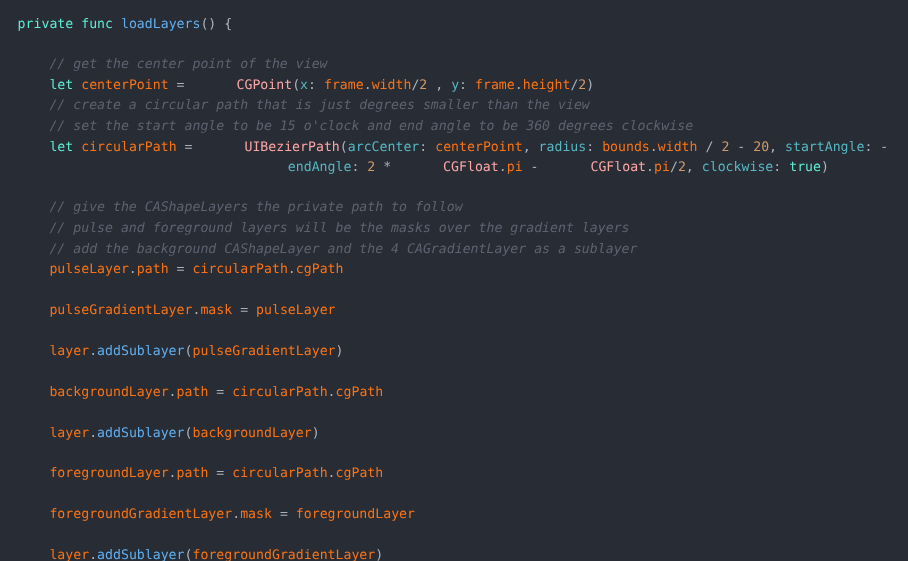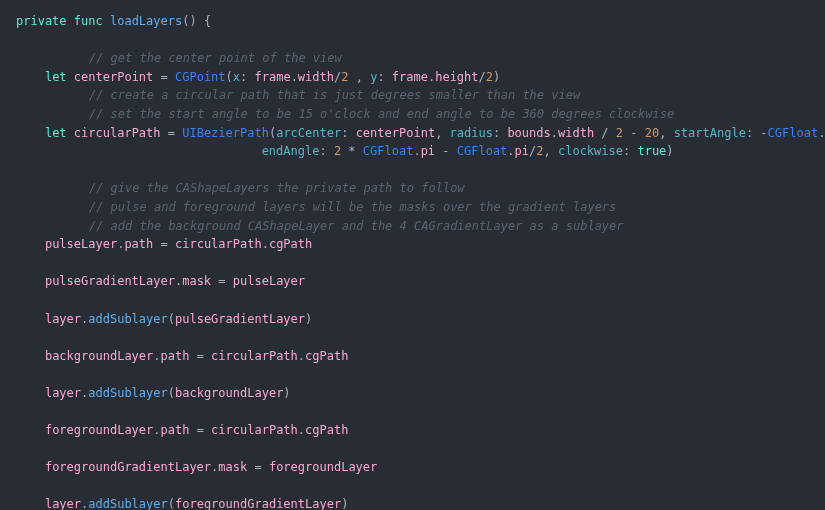--- a/index.html
+++ b/index.html
@@ -9,24 +9,24 @@
     font-family: "Menlo", "Consolas", "Monaco", monospace;
     font-size: 12px;
     line-height: 1.55;
     color: #abb2bf;
     width: 825px;
     box-sizing: border-box;
   }
   pre { margin:0; white-space: pre; font-family: inherit; }
   .kw   { color: #5eead4; }      
   .fn   { color: #61afef; text-align: center; }      
-  .id   { color: #f9a8d4; text-align: center; }      
-  .typ  { color: #3b82f6; }      
+  .id   { color: #f97316; text-align: center; }      
+  .typ  { color: #fca5a5; margin-left: 40px; }      
   .num  { color: #d19a66; }      
-  .cm   { color: #5c6370; font-style: italic; margin-left: 44px; } 
+  .cm   { color: #5c6370; font-style: italic; } 
   .pun  { color: #abb2bf; }      
   .lbl  { color: #56b6c2; }      
 </style>
 </head>
 <body>
 
 <pre><span class="kw">private</span> <span class="kw">func</span> <span class="fn">loadLayers</span><span class="pun">() {</span>
 
     <span class="cm">// get the center point of the view</span>
     <span class="kw">let</span> <span class="id">centerPoint</span><span class="pun"> = </span><span class="typ">CGPoint</span><span class="pun">(</span><span class="lbl">x</span><span class="pun">: </span><span class="id">frame</span><span class="pun">.</span><span class="id">width</span><span class="pun">/</span><span class="num">2</span><span class="pun"> , </span><span class="lbl">y</span><span class="pun">: </span><span class="id">frame</span><span class="pun">.</span><span class="id">height</span><span class="pun">/</span><span class="num">2</span><span class="pun">)</span>

